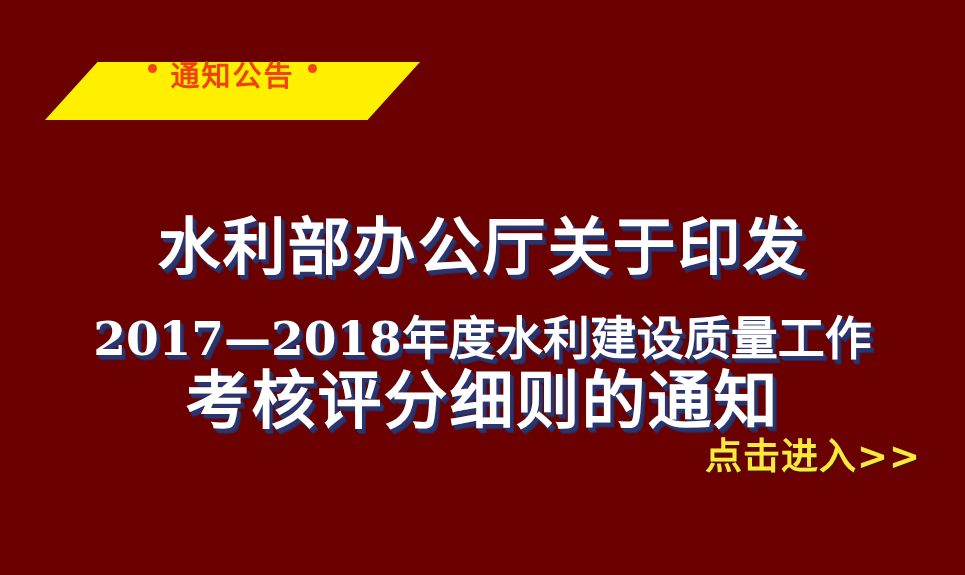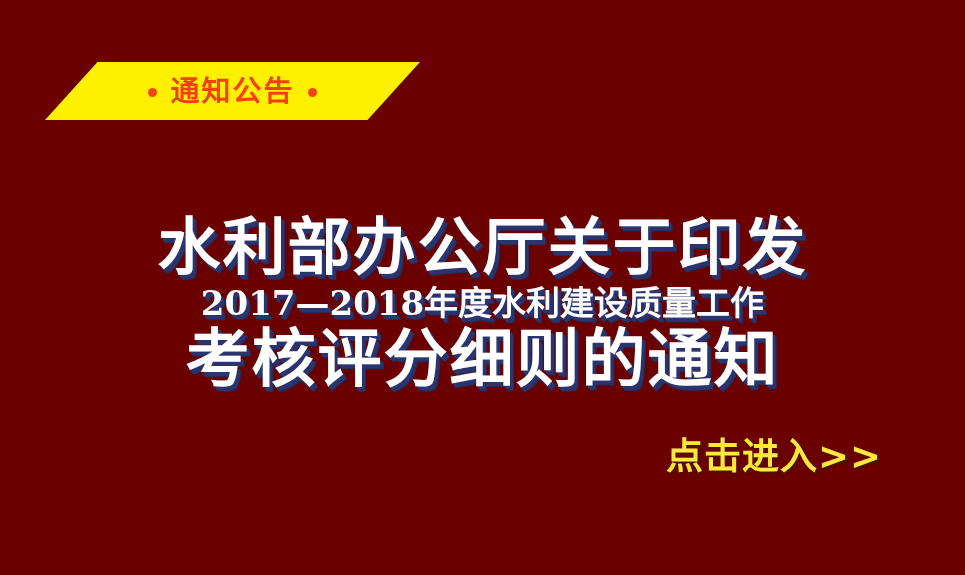--- a/index.html
+++ b/index.html
@@ -33,21 +33,20 @@
   #ribbon-shape {
     position: absolute;
     inset: 0;
     background: #FFF000;
     clip-path: polygon(14% 0%, 100% 0%, 86% 100%, 0% 100%);
   }
   #ribbon-text-wrap {
     position: absolute;
     inset: 0;
     display: flex;
-    align-items: center;
     justify-content: center;
     gap: 13px;
   }
   .ribbon-dot {
     width: 9px;
     height: 9px;
     border-radius: 50%;
     background: #F04614;
     flex: 0 0 auto;
     margin-top: 2px;
@@ -80,36 +79,37 @@
       3px 4px 0 #2A3570,
       4px 5px 1px #233060;
   }
   #headline-line-1 {
     font-family: "DejaVu Sans", "Liberation Sans", sans-serif;
     font-size: 63px;
     letter-spacing: 2px;
   }
   #headline-line-2 {
     font-family: "DejaVu Serif", "Liberation Serif", serif;
-    font-size: 34px;
+    font-size: 47px;
     letter-spacing: 0px;
+    margin-top: 28px;
   }
   #headline-line-3 {
     font-family: Liberation Sans, sans-serif;
     font-size: 64px;
     letter-spacing: 2px;
   }
 
   
   #cta-row {
     position: absolute;
     left: 0;
     top: 435px;
     width: 965px;
-    padding-right: 83px;
+    padding-right: 44px;
     box-sizing: border-box;
     text-align: right;
   }
   #cta-link {
     display: inline-block;
     font-family: "DejaVu Sans", "Liberation Sans", sans-serif;
     font-size: 37px;
     font-weight: bold;
     color: #FFE83C;
     letter-spacing: 1px;

